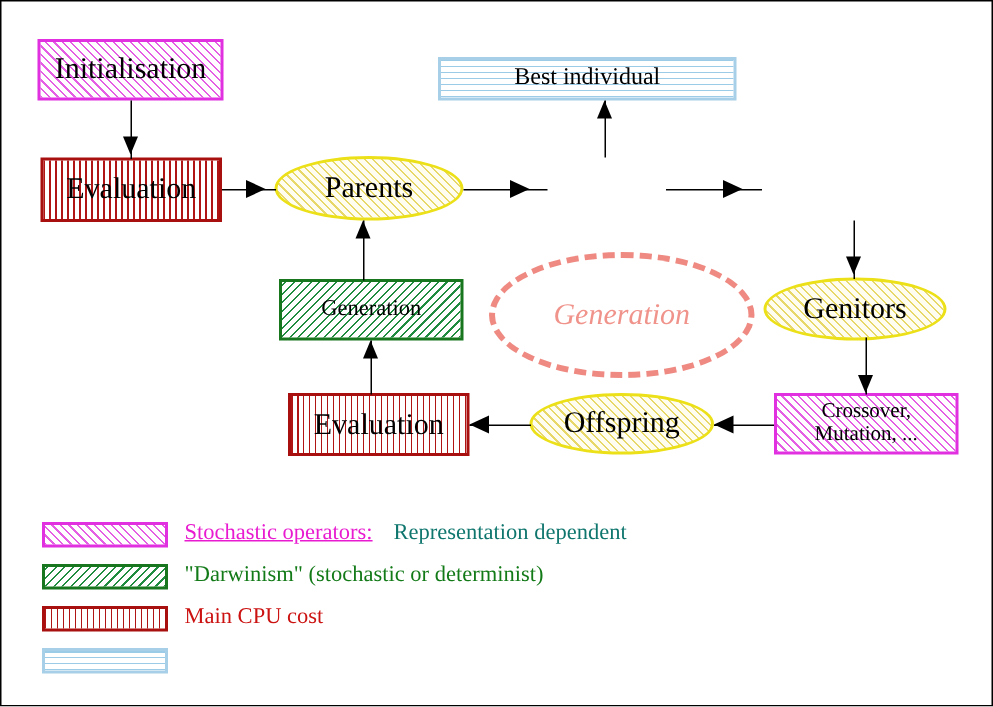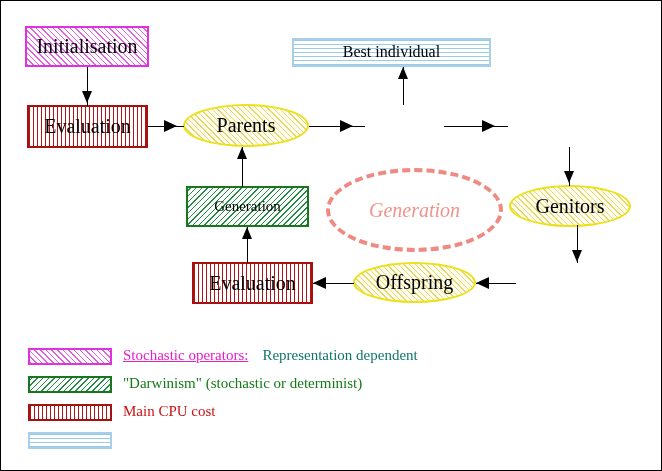--- a/index.html
+++ b/index.html
@@ -146,20 +146,24 @@
   <div class="node hatch-blue" style="left:291px;top:37px;width:199px;height:29px;font-size:16px;">
     <span class="lbl">Best individual</span>
   </div>
 
 
 
   <div class="node ellipse hatch-yellow" style="left:508px;top:184px;width:122px;height:42px;font-size:20px;">
     <span class="lbl">Genitors</span>
   </div>
 
+  <div class="node hatch-magenta" style="left:515px;top:261px;width:123px;height:41px;font-size:14px;flex-direction:column;">
+    <span class="lbl">Crossover,</span>
+    <span class="lbl">Mutation, ...</span>
+  </div>
 
   <div class="node ellipse hatch-yellow" style="left:352px;top:261px;width:123px;height:41px;font-size:20px;">
     <span class="lbl">Offspring</span>
   </div>
 
   <div class="node hatch-red" style="left:191px;top:261px;width:121px;height:42px;font-size:20px;">
     <span class="lbl">Evaluation</span>
   </div>
 
   <div class="node hatch-green" style="left:185px;top:185px;width:123px;height:41px;font-size:15px;">

